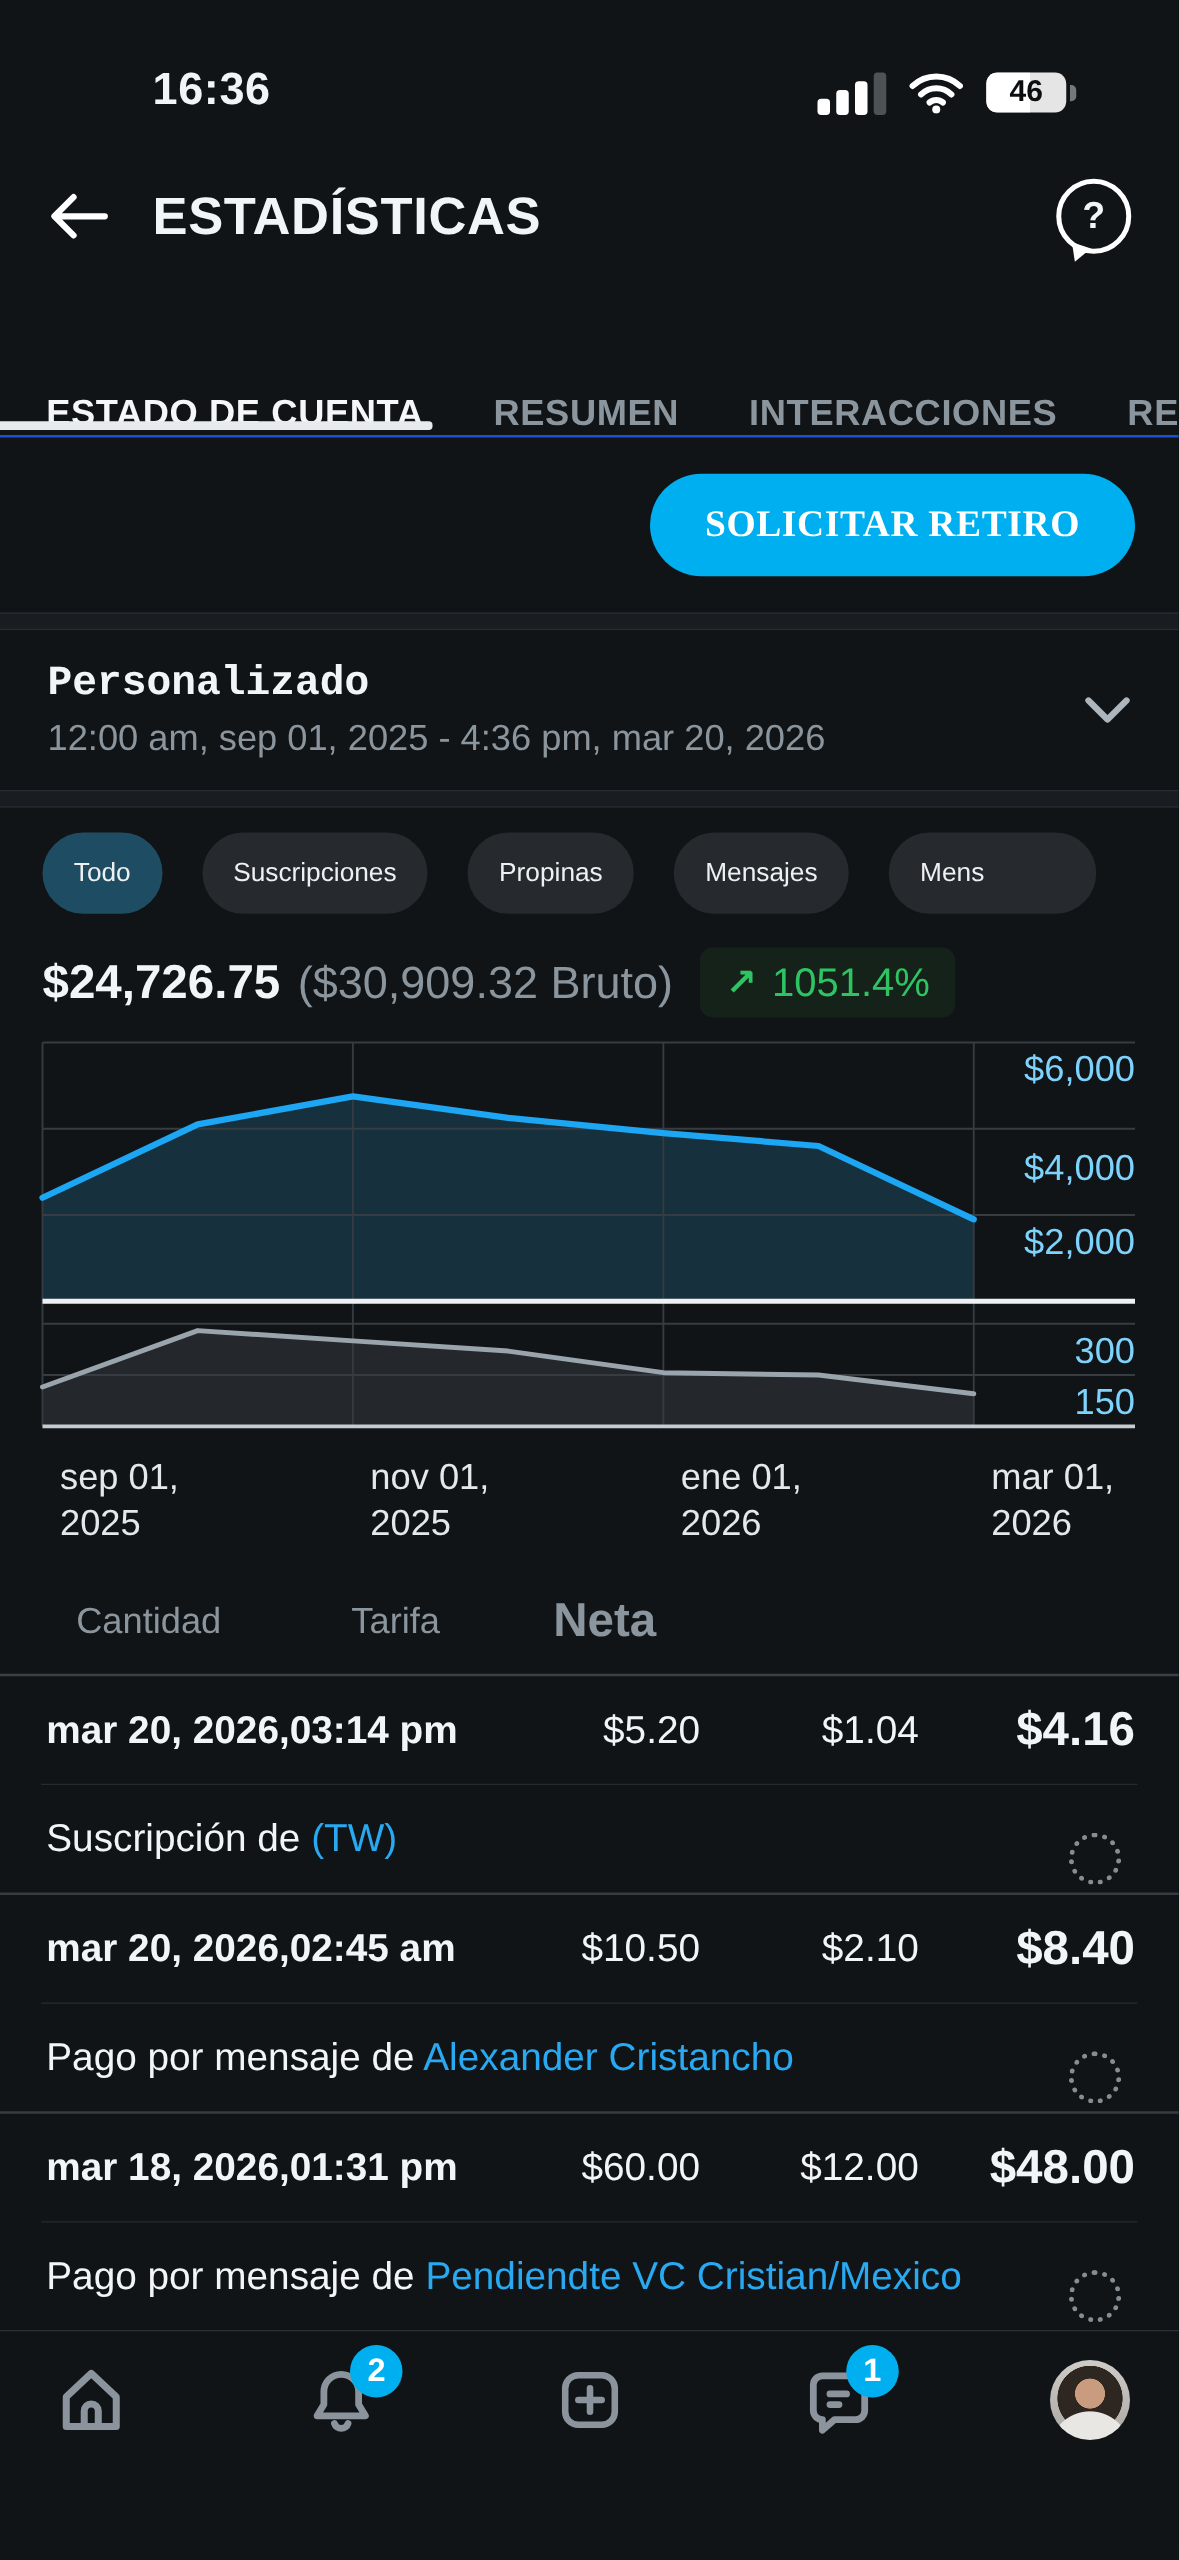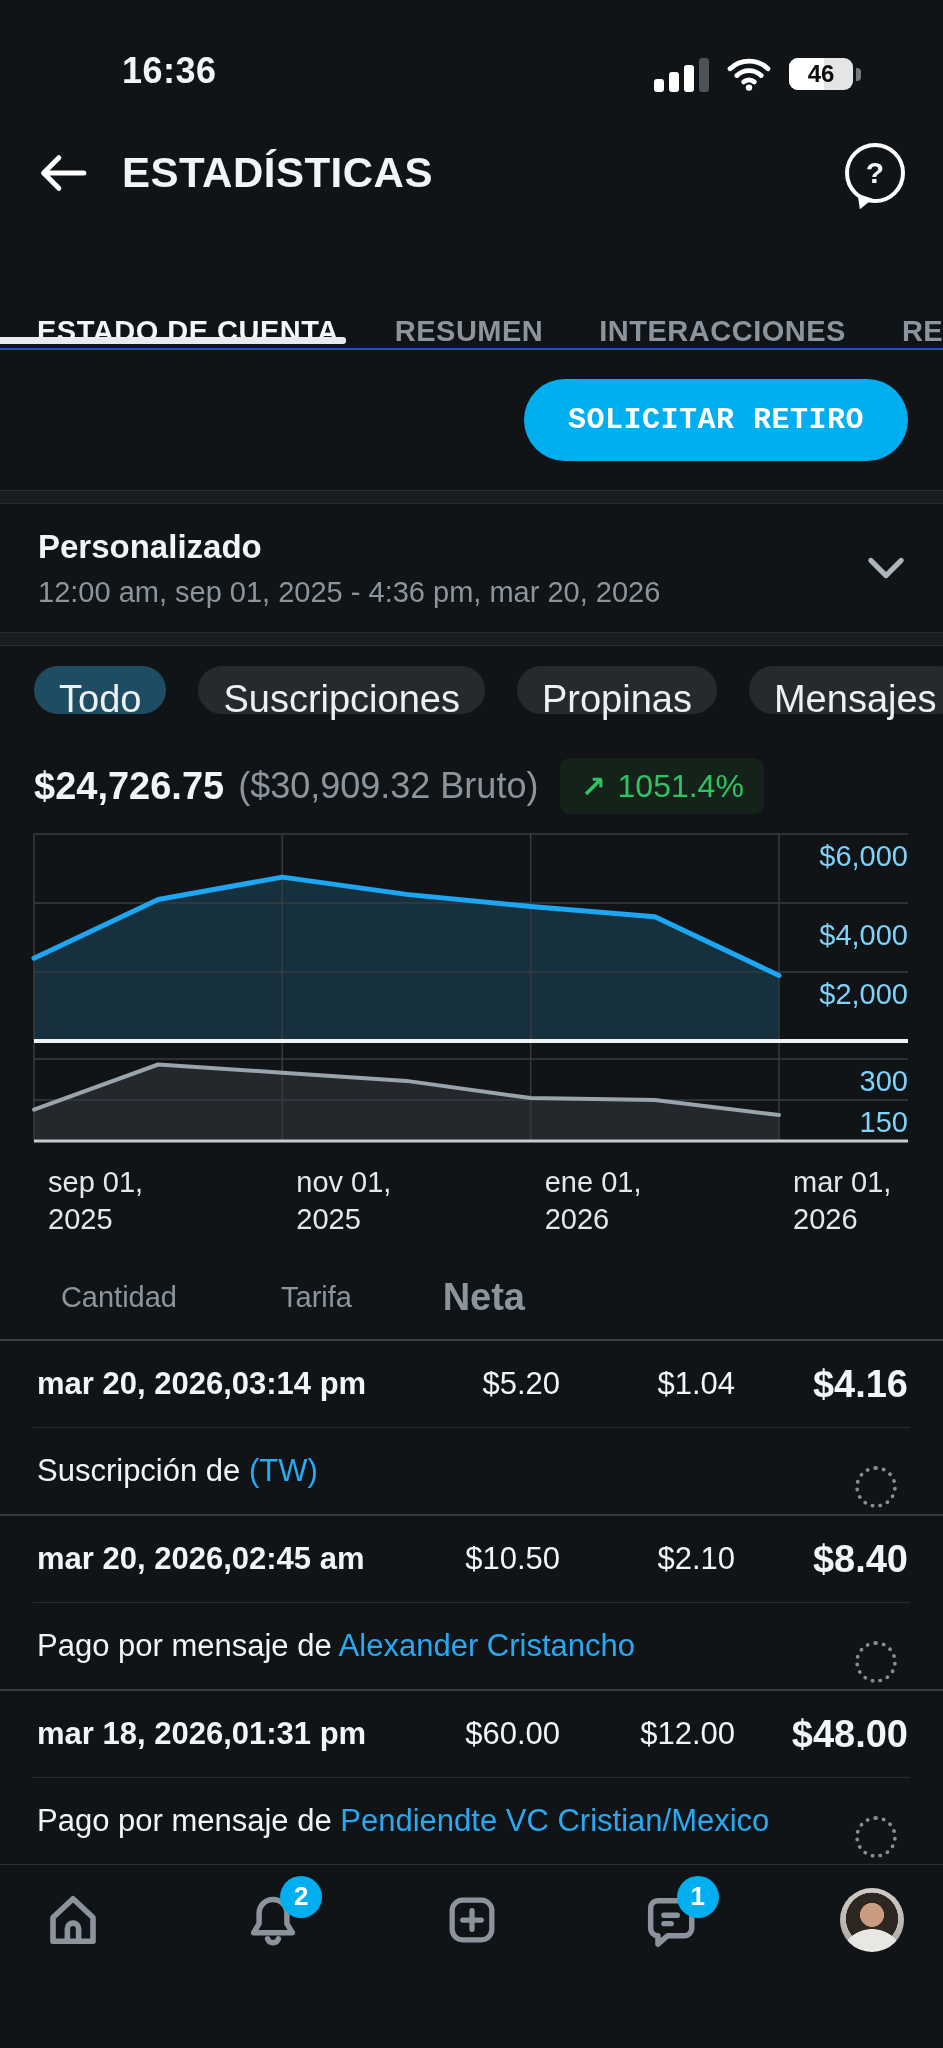--- a/index.html
+++ b/index.html
@@ -30,32 +30,32 @@
         transform:rotate(18deg);}
   
   .tabs{position:relative;height:115px;display:flex;align-items:flex-end;gap:56px;
         padding-left:37px;border-bottom:2px solid #1d4ed8;box-sizing:border-box;white-space:nowrap;overflow:hidden;}
   .tab{font-size:29px;font-weight:700;color:#8b959d;letter-spacing:.5px;cursor:pointer;}
   .tab.active{color:#f4f6f8;}
   .tabline{position:absolute;left:0;bottom:4px;width:346px;height:7px;background:#e7ebee;border-radius:0 3px 3px 0;}
   
   .wrow{height:140px;display:flex;align-items:center;justify-content:flex-end;padding-right:35px;box-sizing:border-box;}
   .wbtn{height:82px;padding:16px 44px;border:none;border-radius:41px;background:#00aff0;color:#fff;
-        font-size:30px;font-weight:700;letter-spacing:.5px;font-family:Liberation Mono, monospace;cursor:pointer;}
+        font-size:30px;font-weight:700;letter-spacing:.5px;font-family:Liberation Serif, serif;cursor:pointer;}
   .strip{height:12px;background:#191d21;border-top:1px solid #272c31;border-bottom:1px solid #272c31;}
   
   .range{height:128px;display:flex;align-items:center;padding:0 38px;box-sizing:border-box;cursor:pointer;}
   .range .txt{flex:1;}
-  .range .l1{font-size:33px;font-weight:700;margin-bottom:10px;}
+  .range .l1{font-size:33px;font-weight:700;margin-bottom:10px;font-family:Liberation Mono, monospace;}
   .range .l2{font-size:29px;color:#8b959d;}
   
   .chips{height:100px;display:flex;align-items:flex-start;gap:32px;padding:20px 0 0 34px;
          box-sizing:border-box;white-space:nowrap;overflow:hidden;}
-  .chip{height:48px;line-height:66px;padding:0 25px;border-radius:33px;background:#26292d;
-        font-size:38px;color:#eef1f3;cursor:pointer;}
+  .chip{height:65px;line-height:66px;padding:0 25px;border-radius:33px;background:#26292d;
+        font-size:21px;color:#eef1f3;cursor:pointer;}
   .chip.sel{background:#1e4d63;}
   .chip.bleed{padding-right:90px;margin-right:-60px;}
   
   .summary{height:80px;display:flex;align-items:center;padding:0 34px;box-sizing:border-box;gap:14px;}
   .net{font-size:38px;font-weight:700;}
   .gross{font-size:36px;color:#8b959d;}
   .trend{display:flex;align-items:center;gap:12px;height:56px;padding:0 20px;margin-left:8px;
          background:#152219;border-radius:10px;color:#2fc463;font-size:32px;}
   .trend .arr{font-size:30px;font-weight:700;}
   

